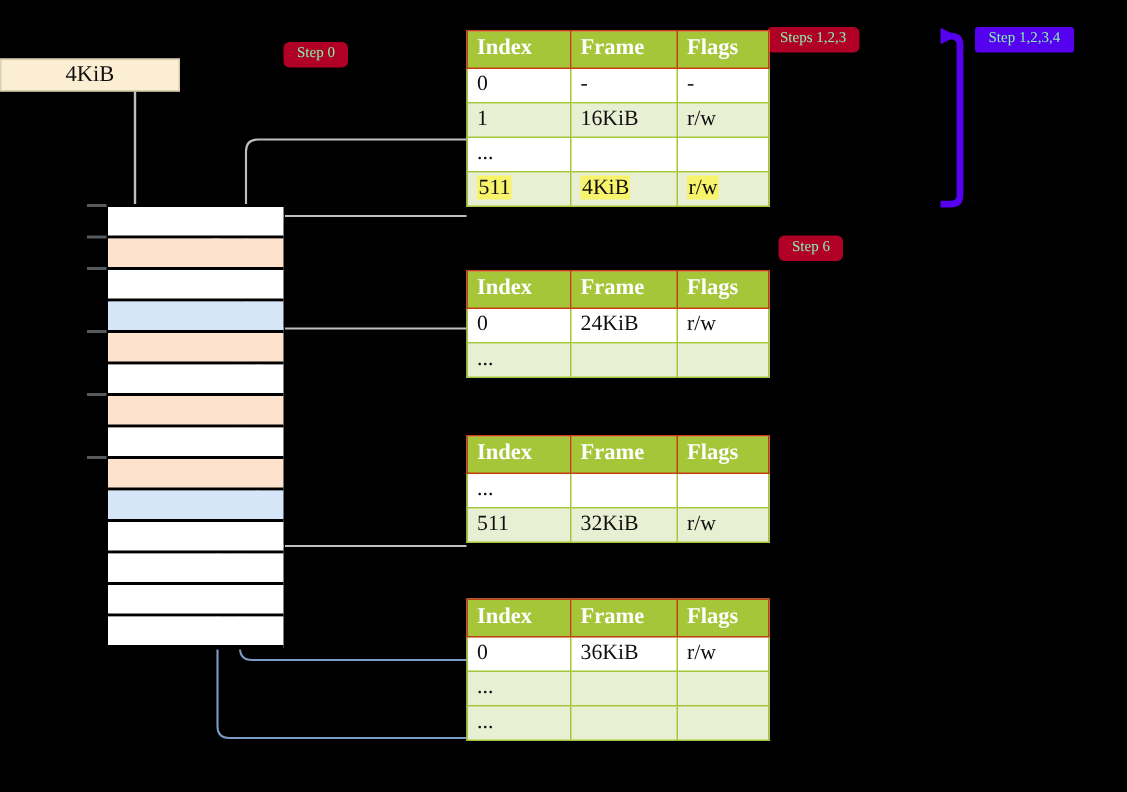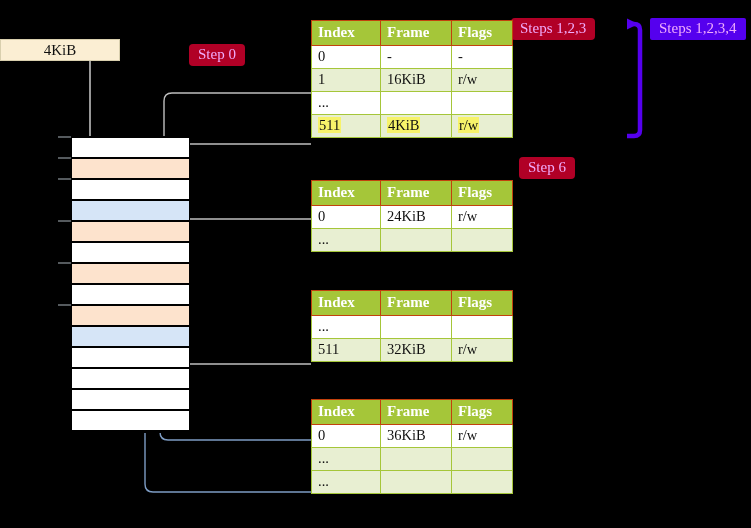--- a/index.html
+++ b/index.html
@@ -23,31 +23,31 @@
     border:1px solid #d9cfae;
     color:#101010;
     font-size:15px;
     display:flex;align-items:center;justify-content:center;
     box-sizing:border-box;
   }
 
   
   .badge{
     position:absolute;
-    color:#f0abfc;
-    font-size:15px;
+    color:#86efac;
+    font-size:10px;
     padding:2px 9px 3px 9px;
     border-radius:4px;
     white-space:nowrap;
     line-height:1.15;
   }
   .badge-crimson{background:#b10026;}
   .badge-violet{background:#5500ee;border-radius:2px;}
 
-  .badge-step0{left:189px;top:44px;}
+  .badge-step0{left:189px;top:28px;}
   .badge-step4{left:519px;top:157px;}
   .badge-s123{left:511px;top:18px;}
   .badge-s1234{left:650px;top:18px;}
 
   
   .mem{
     position:absolute;
     left:71px;top:136px;
     width:119px;
     border:1px solid #000;
@@ -153,21 +153,21 @@
     <path d="M157,345 L157,332" stroke="#7d9cc4" stroke-width="1.6" fill="none" marker-end="url(#ahSteel)"></path>
 
     <path d="M627,136 L634,136 Q640,136 640,130 L640,30 Q640,24 634,24 L628,24" stroke="#5500ee" stroke-width="4.5" fill="none" stroke-linecap="butt" marker-end="url(#ahViolet)"></path>
   </svg>
 
   <div class="kib-box">4KiB</div>
 
   <div class="badge badge-crimson badge-step0">Step 0</div>
   <div class="badge badge-crimson badge-step4">Step 6</div>
   <div class="badge badge-crimson badge-s123">Steps 1,2,3</div>
-  <div class="badge badge-violet badge-s1234">Steps 1,2,3,4</div>
+  <div class="badge badge-violet badge-s1234">Step 1,2,3,4</div>
 
   <div class="mem" id="memCol">
       <div class="mem-row mem-white"></div>
       <div class="mem-row mem-peach"></div>
       <div class="mem-row mem-white"></div>
       <div class="mem-row mem-blue"></div>
       <div class="mem-row mem-peach"></div>
       <div class="mem-row mem-white"></div>
       <div class="mem-row mem-peach"></div>
       <div class="mem-row mem-white"></div>

